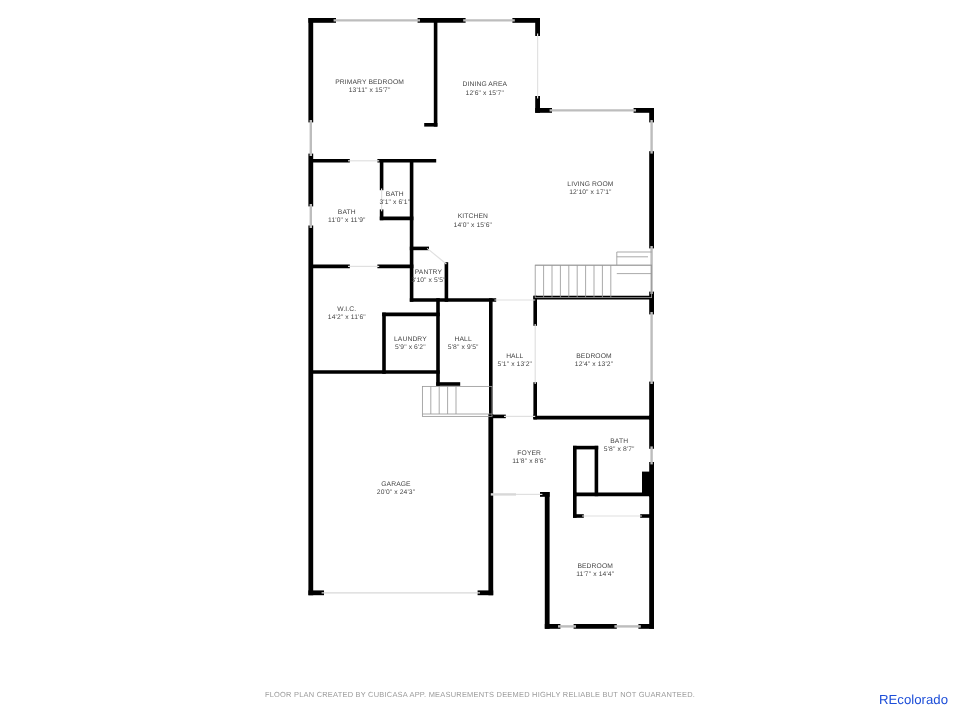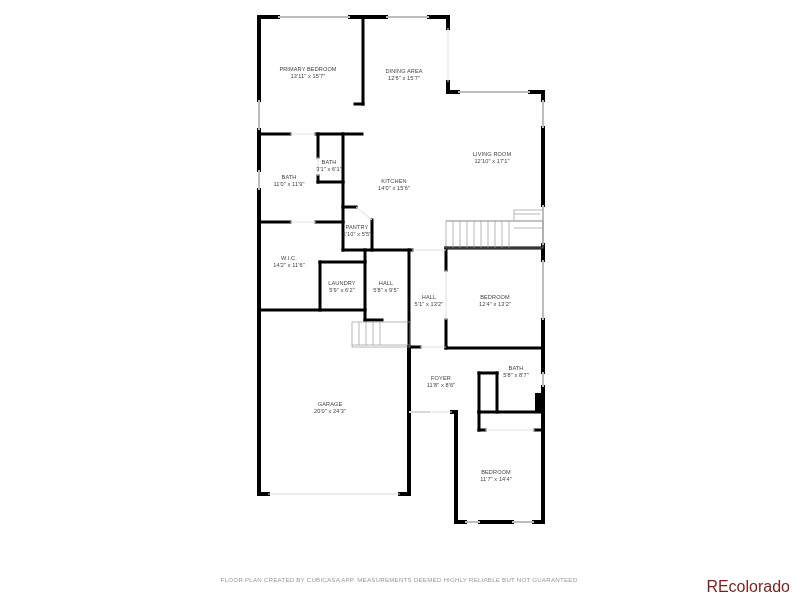--- a/index.html
+++ b/index.html
@@ -2,21 +2,21 @@
 <html><head>
 <meta charset="utf-8">
 <style>
   html, body { margin:0; padding:0; background:#ffffff; }
   body { width:800px; height:600px; position:relative; overflow:hidden; font-family:"Liberation Sans", sans-serif; }
   #plan { position:absolute; left:0; top:0; width:800px; height:600px; }
   .room-label { position:absolute; transform:translate(-50%,-50%); text-align:center; color:#444; font-size:5.6px; line-height:7px; white-space:nowrap; letter-spacing:0.1px; }
   .room-label .nm { display:block; text-transform:uppercase; }
   .room-label .dim { display:block; }
   .disclaimer { position:absolute; left:0; width:800px; top:576px; text-align:center; font-size:6.2px; color:#9a9a9a; letter-spacing:0.2px; }
-  .brand { position:absolute; right:10px; top:578px; font-size:16px; color:#7f1d1d; }
+  .brand { position:absolute; right:10px; top:578px; font-size:11px; color:#1d4ed8; }
 </style>
 </head>
 <body>
 
 <svg id="plan" viewBox="0 0 800 600" xmlns="http://www.w3.org/2000/svg">
   <g stroke="#000" stroke-width="4" fill="none" stroke-linecap="square">
 
     <line x1="259" y1="17" x2="278" y2="17"></line>
     <line x1="350" y1="17" x2="386" y2="17"></line>
     <line x1="429" y1="17" x2="448" y2="17"></line>

